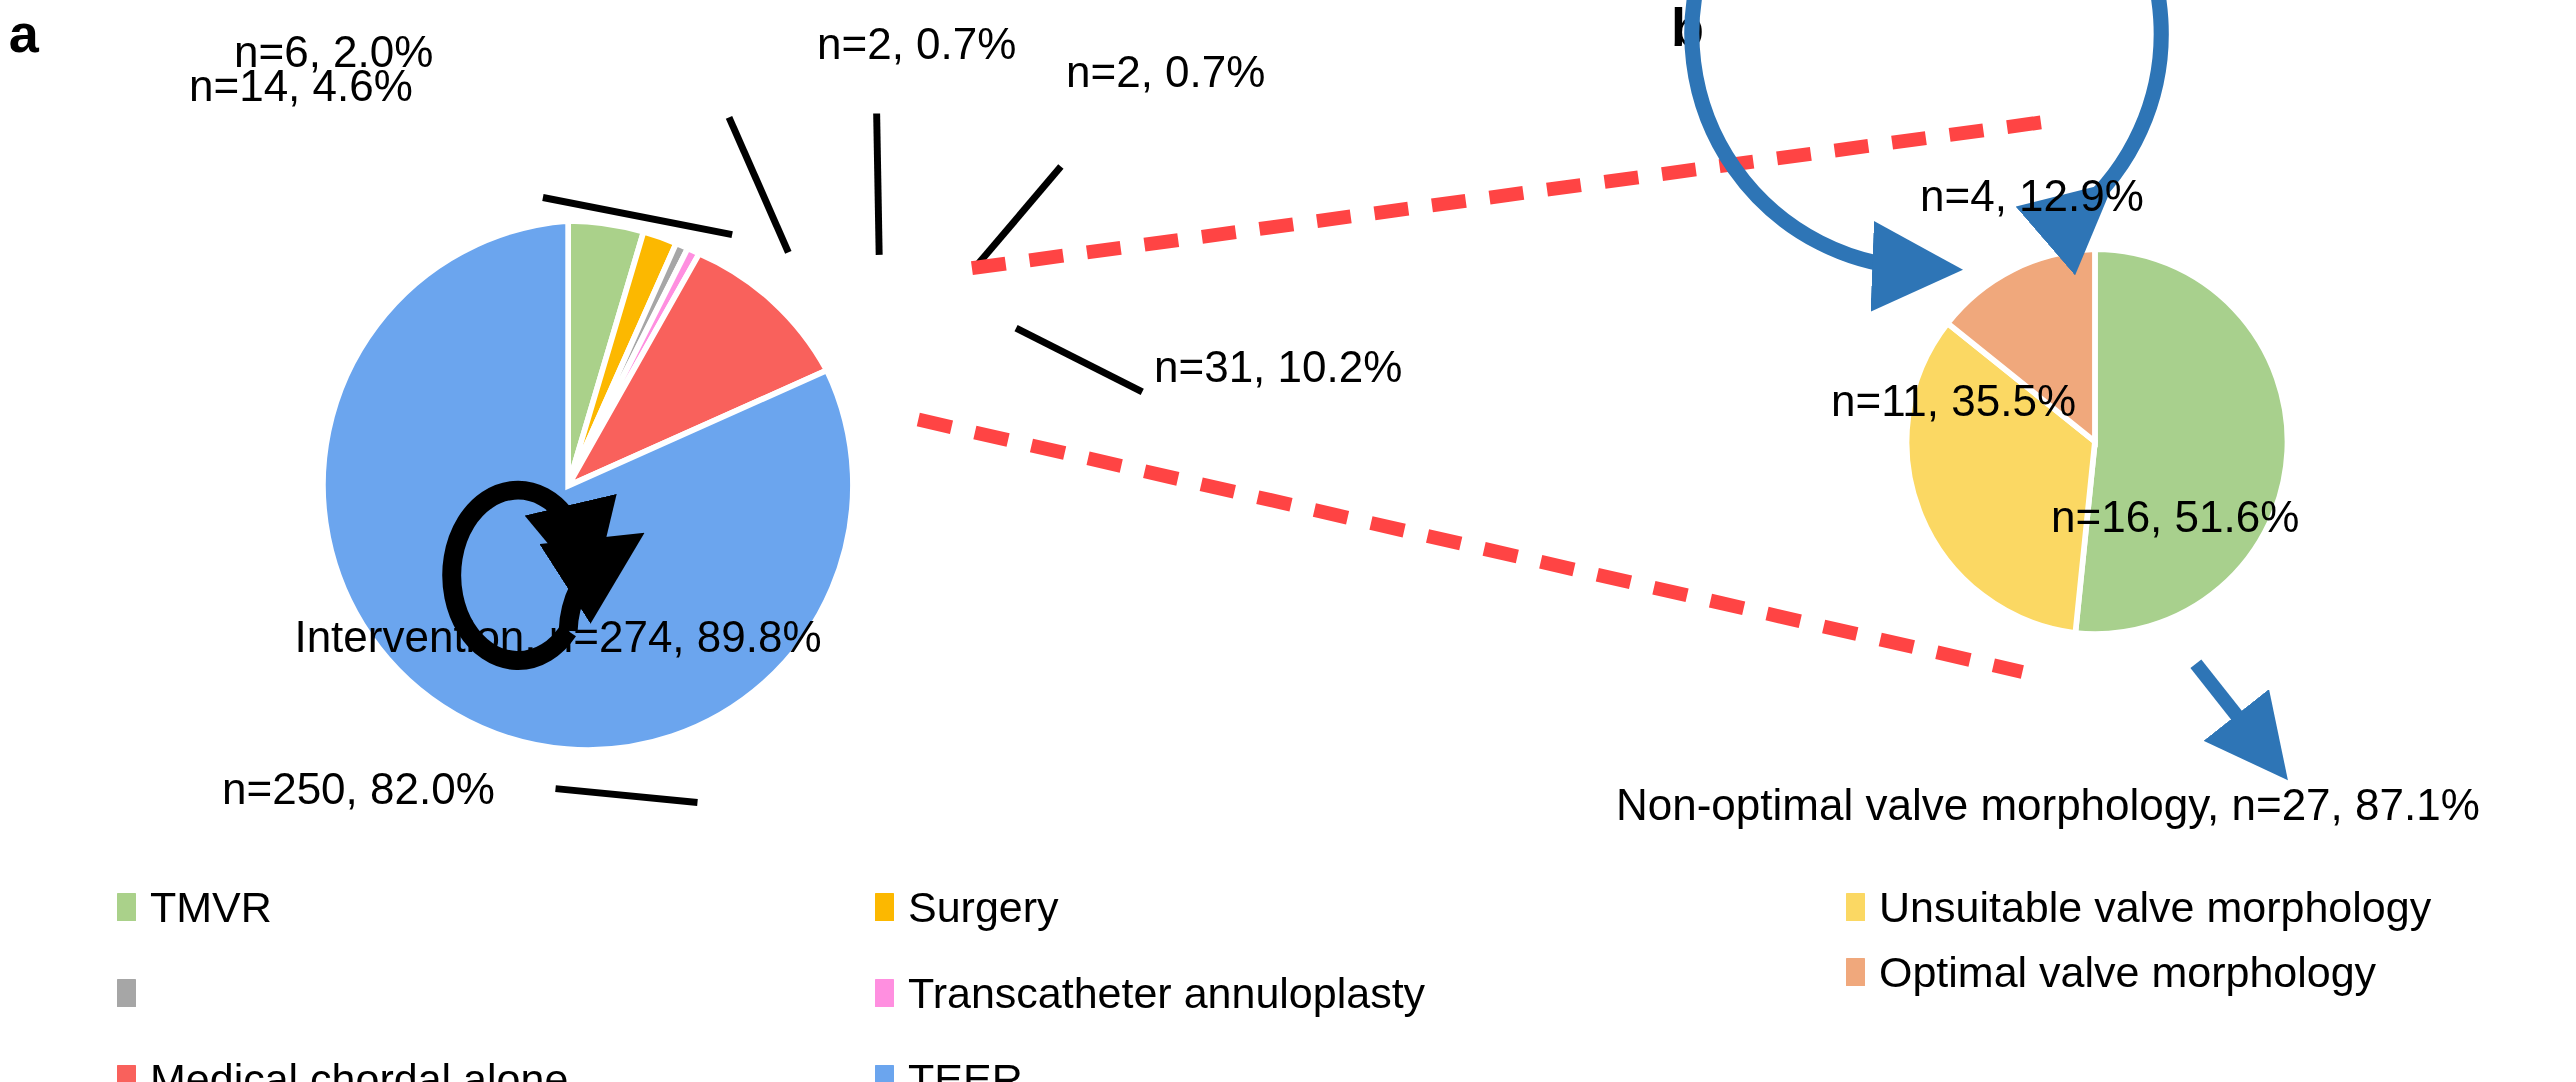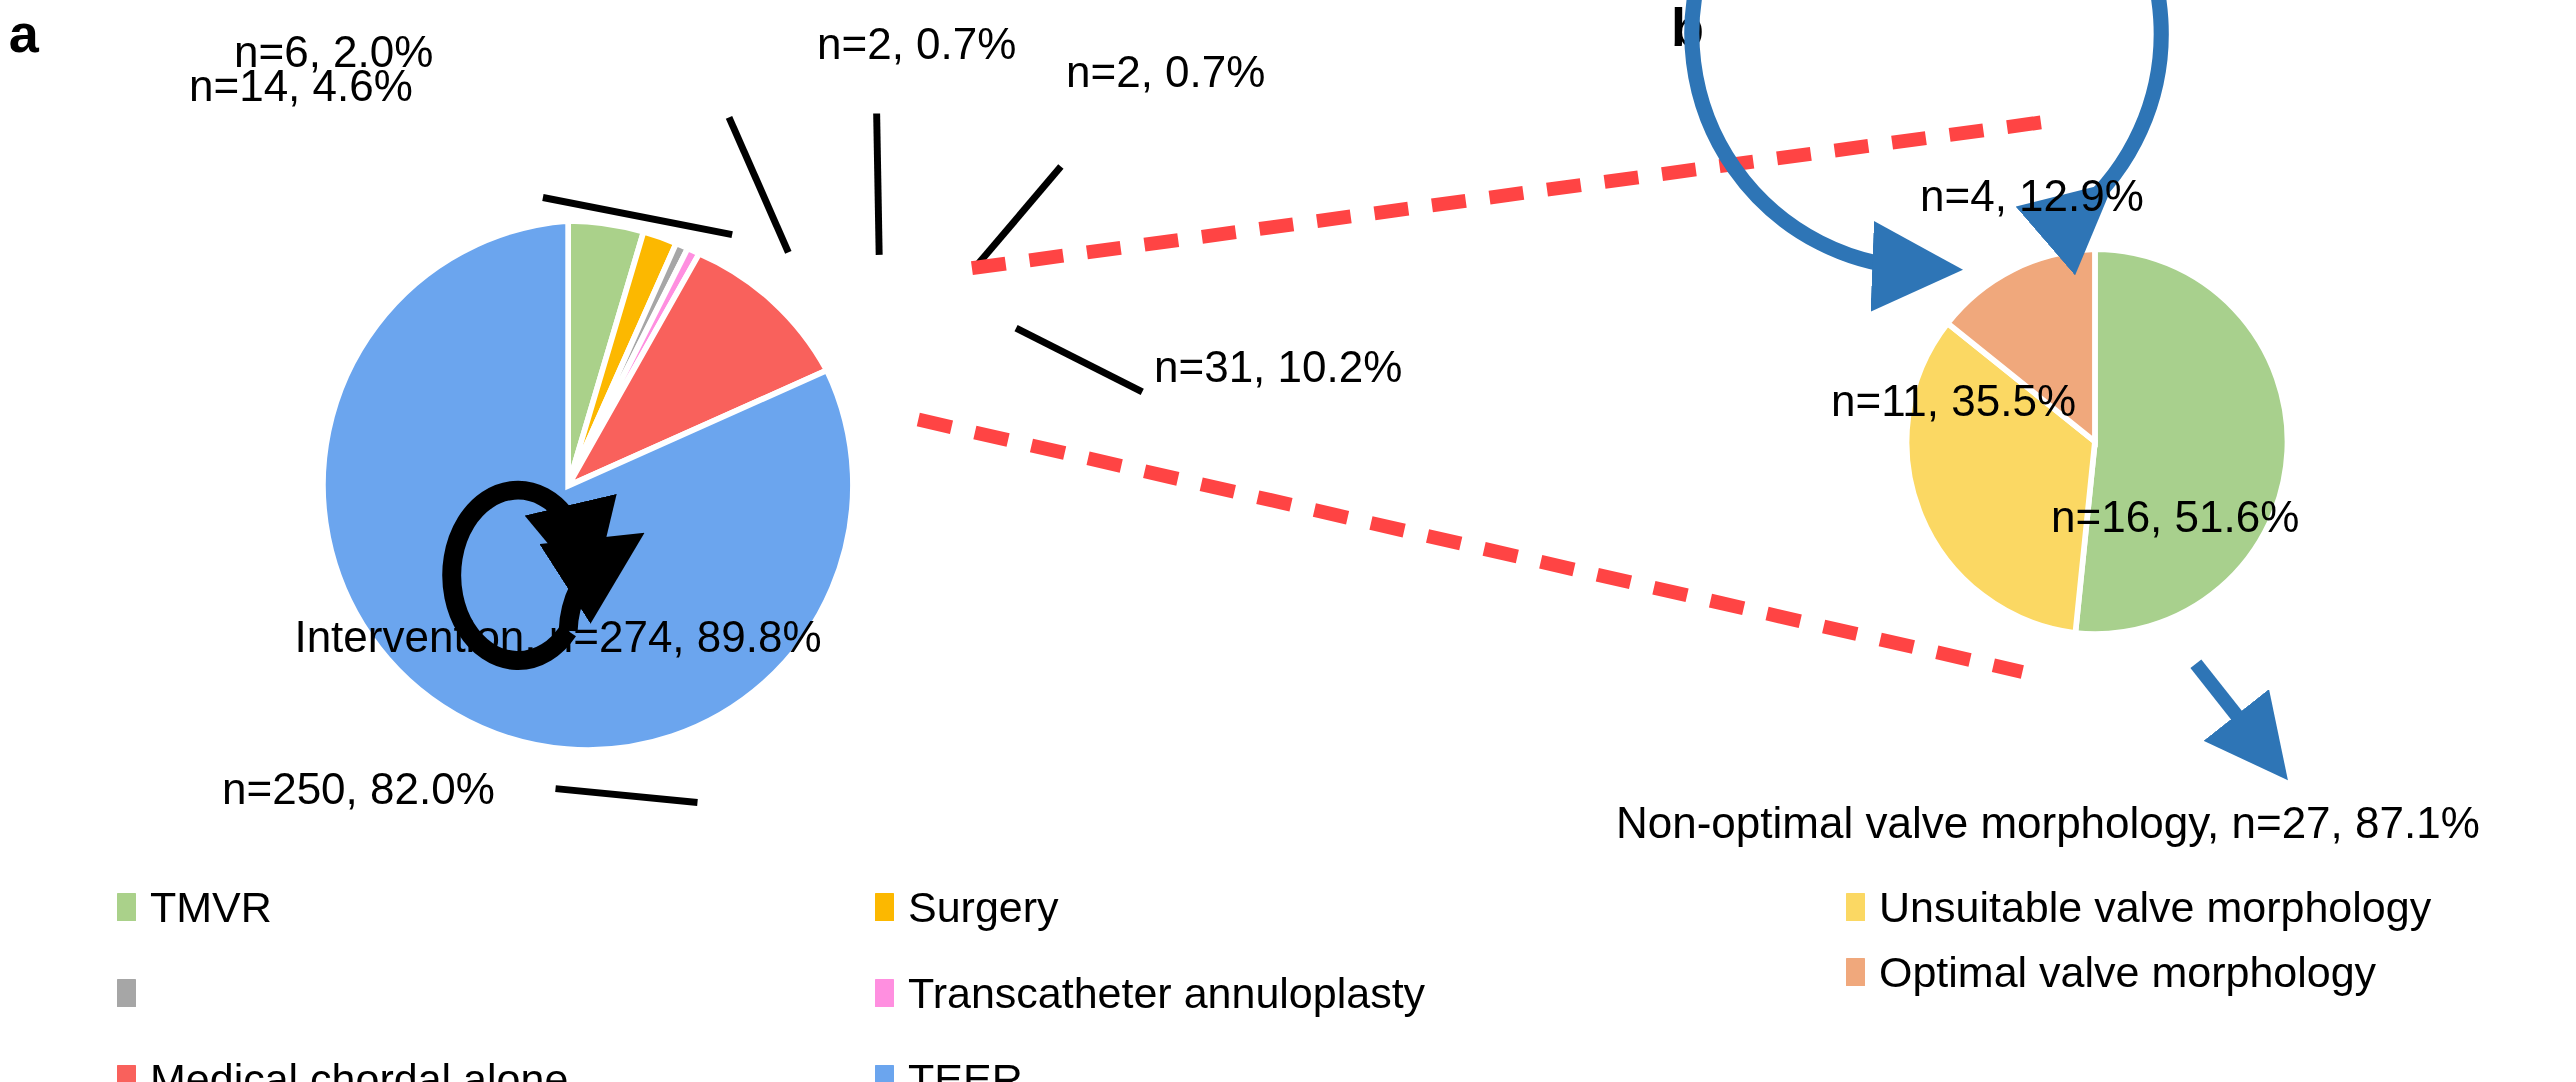--- a/index.html
+++ b/index.html
@@ -110,21 +110,21 @@
   <div class="lbl" style="left:234px;top:30px;">n=6, 2.0%</div>
   <div class="lbl" style="left:817px;top:21.5px;">n=2, 0.7%</div>
   <div class="lbl" style="left:1066px;top:50px;">n=2, 0.7%</div>
   <div class="lbl" style="left:1154px;top:345px;">n=31, 10.2%</div>
   <div class="lbl" style="left:222px;top:767px;">n=250, 82.0%</div>
   <div class="lbl" style="left:558px;top:615px;transform:translateX(-50%);">Intervention, n=274, 89.8%</div>
 
   <div class="lbl" style="left:1920px;top:174px;">n=4, 12.9%</div>
   <div class="lbl" style="left:1831px;top:379px;">n=11, 35.5%</div>
   <div class="lbl" style="left:2051px;top:495px;">n=16, 51.6%</div>
-  <div class="lbl" style="left:1616px;top:801px;text-align:right;">Non-optimal valve morphology, n=27, 87.1%</div>
+  <div class="lbl" style="left:1616px;top:783px;text-align:right;">Non-optimal valve morphology, n=27, 87.1%</div>
 
   <div class="legend" id="legend-a">
     <div class="legend-grid">
       <div class="legend-row">
         <span class="swatch" style="background:#AAD18A"></span>
         <span class="legend-text">TMVR</span>
       </div>
       <div class="legend-row">
         <span class="swatch" style="background:#FCB800"></span>
         <span class="legend-text">Surgery</span>

